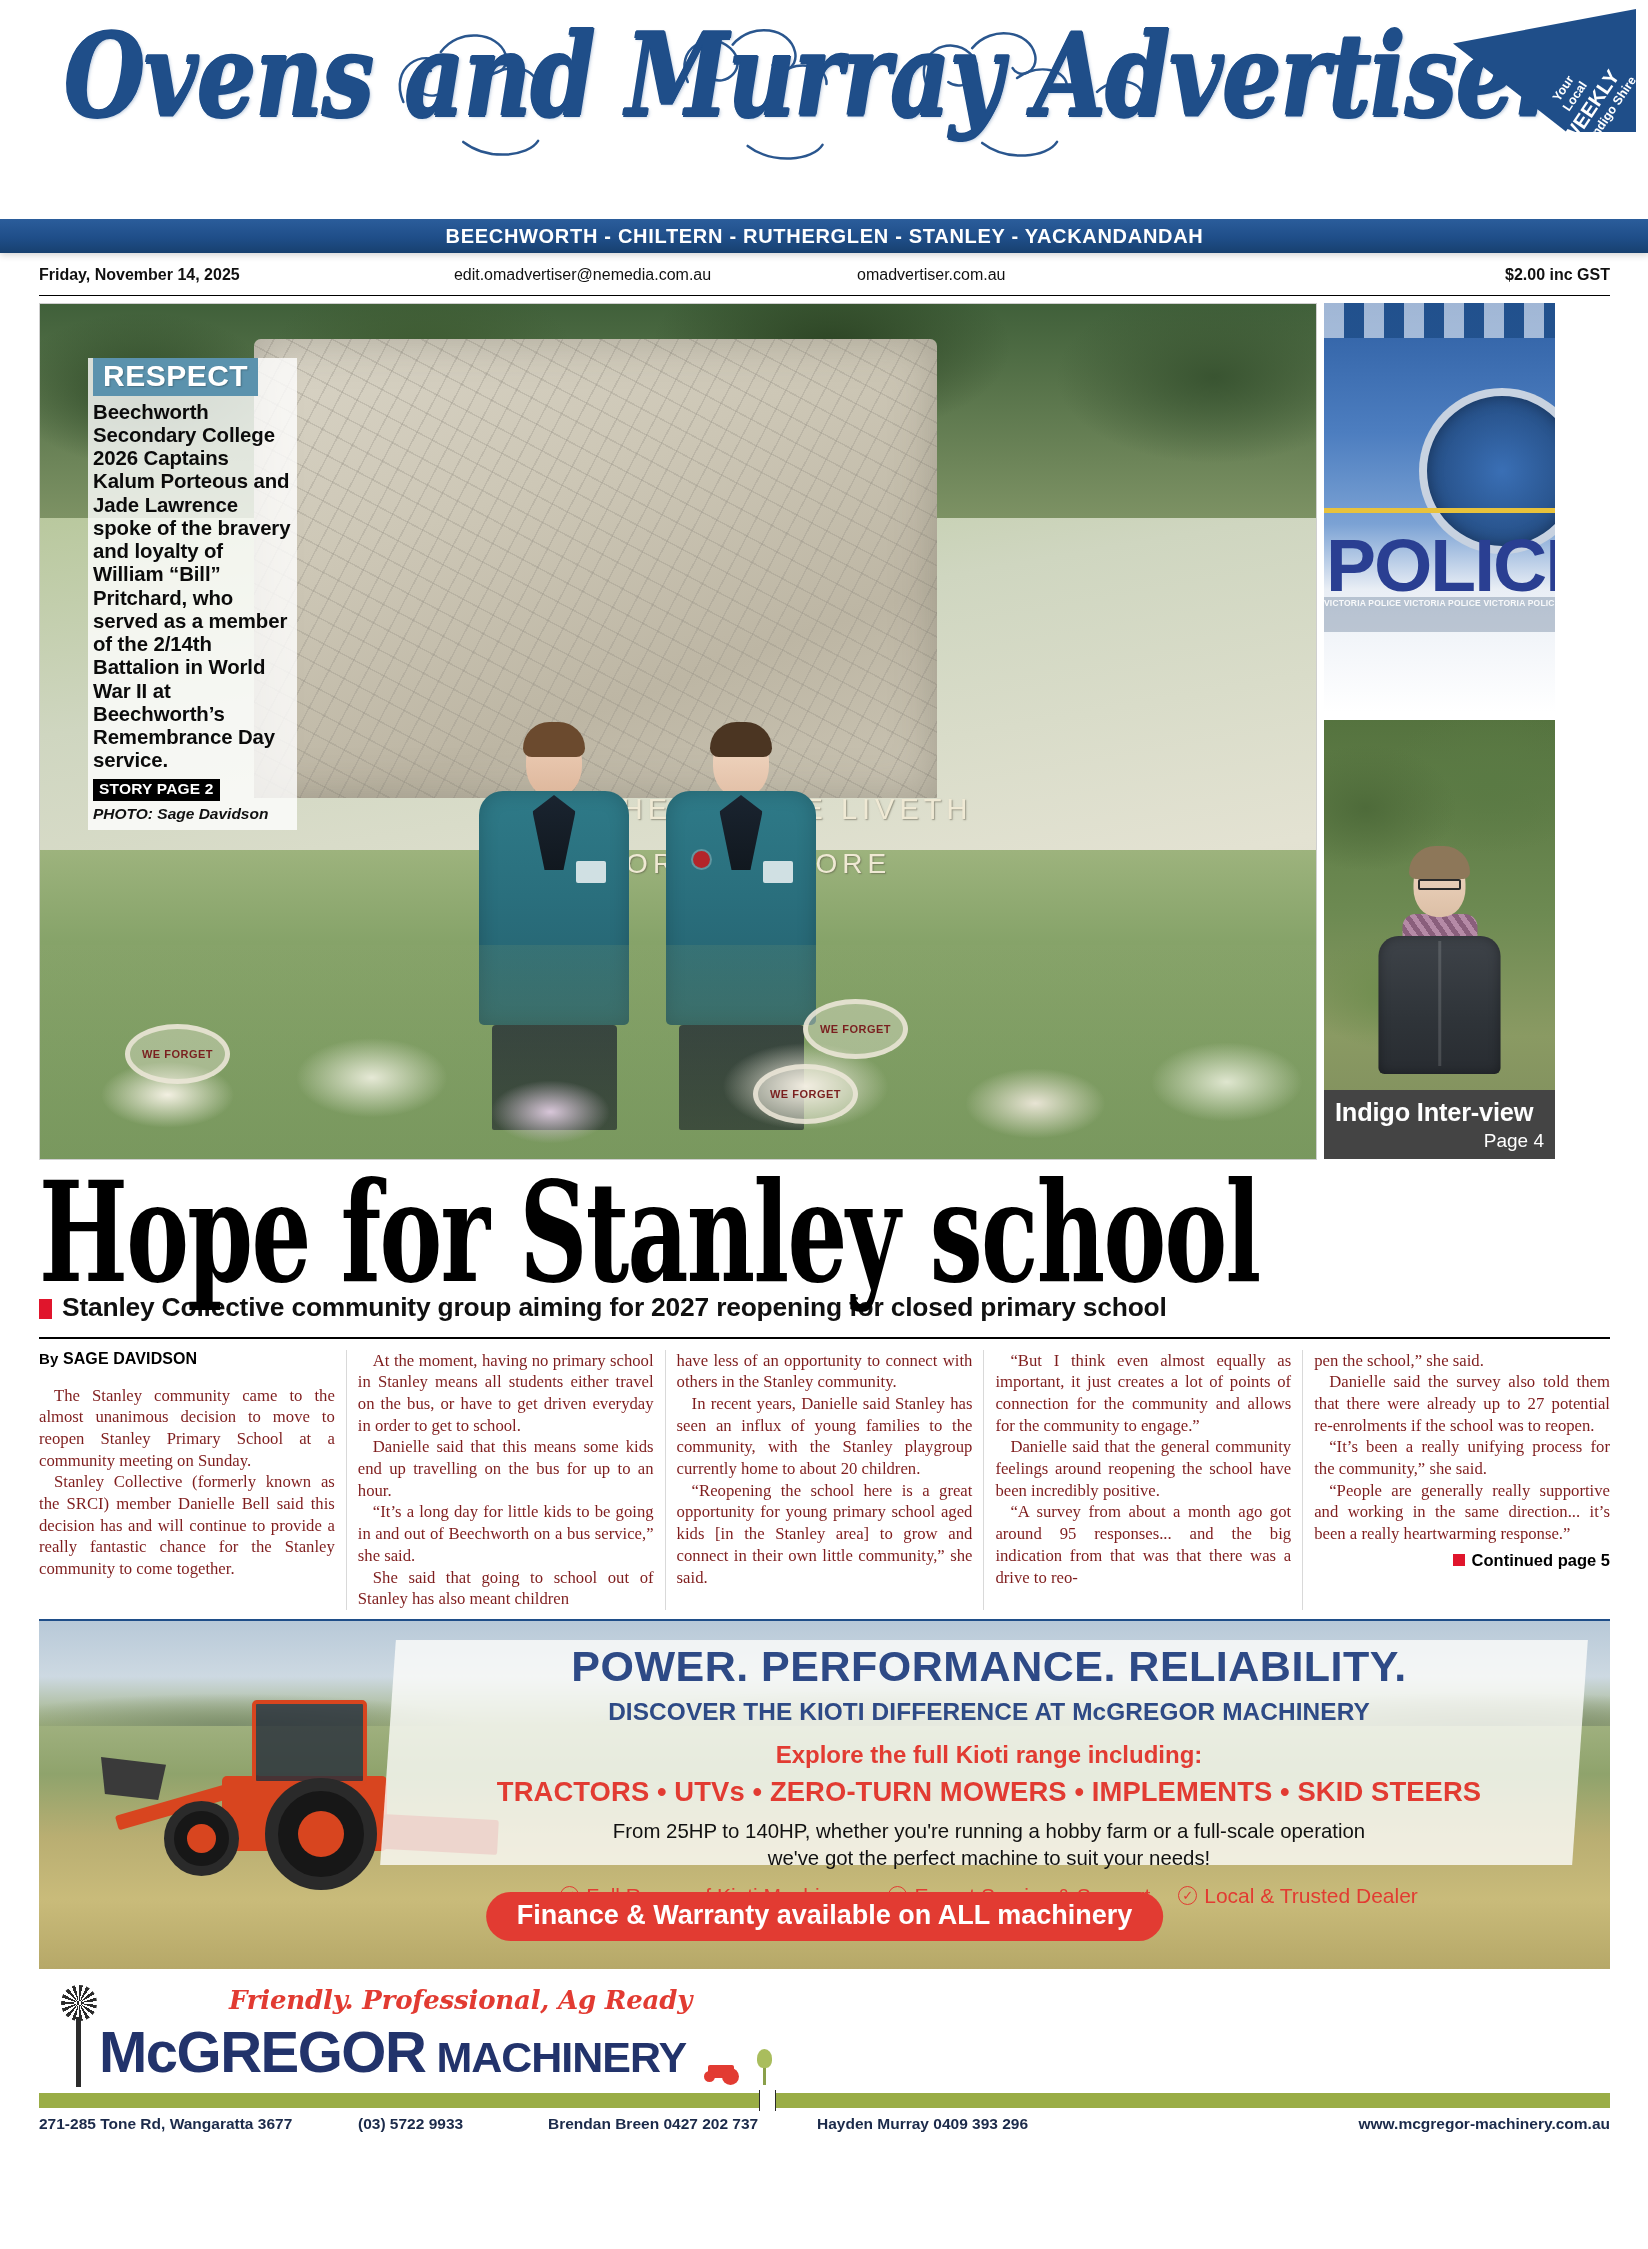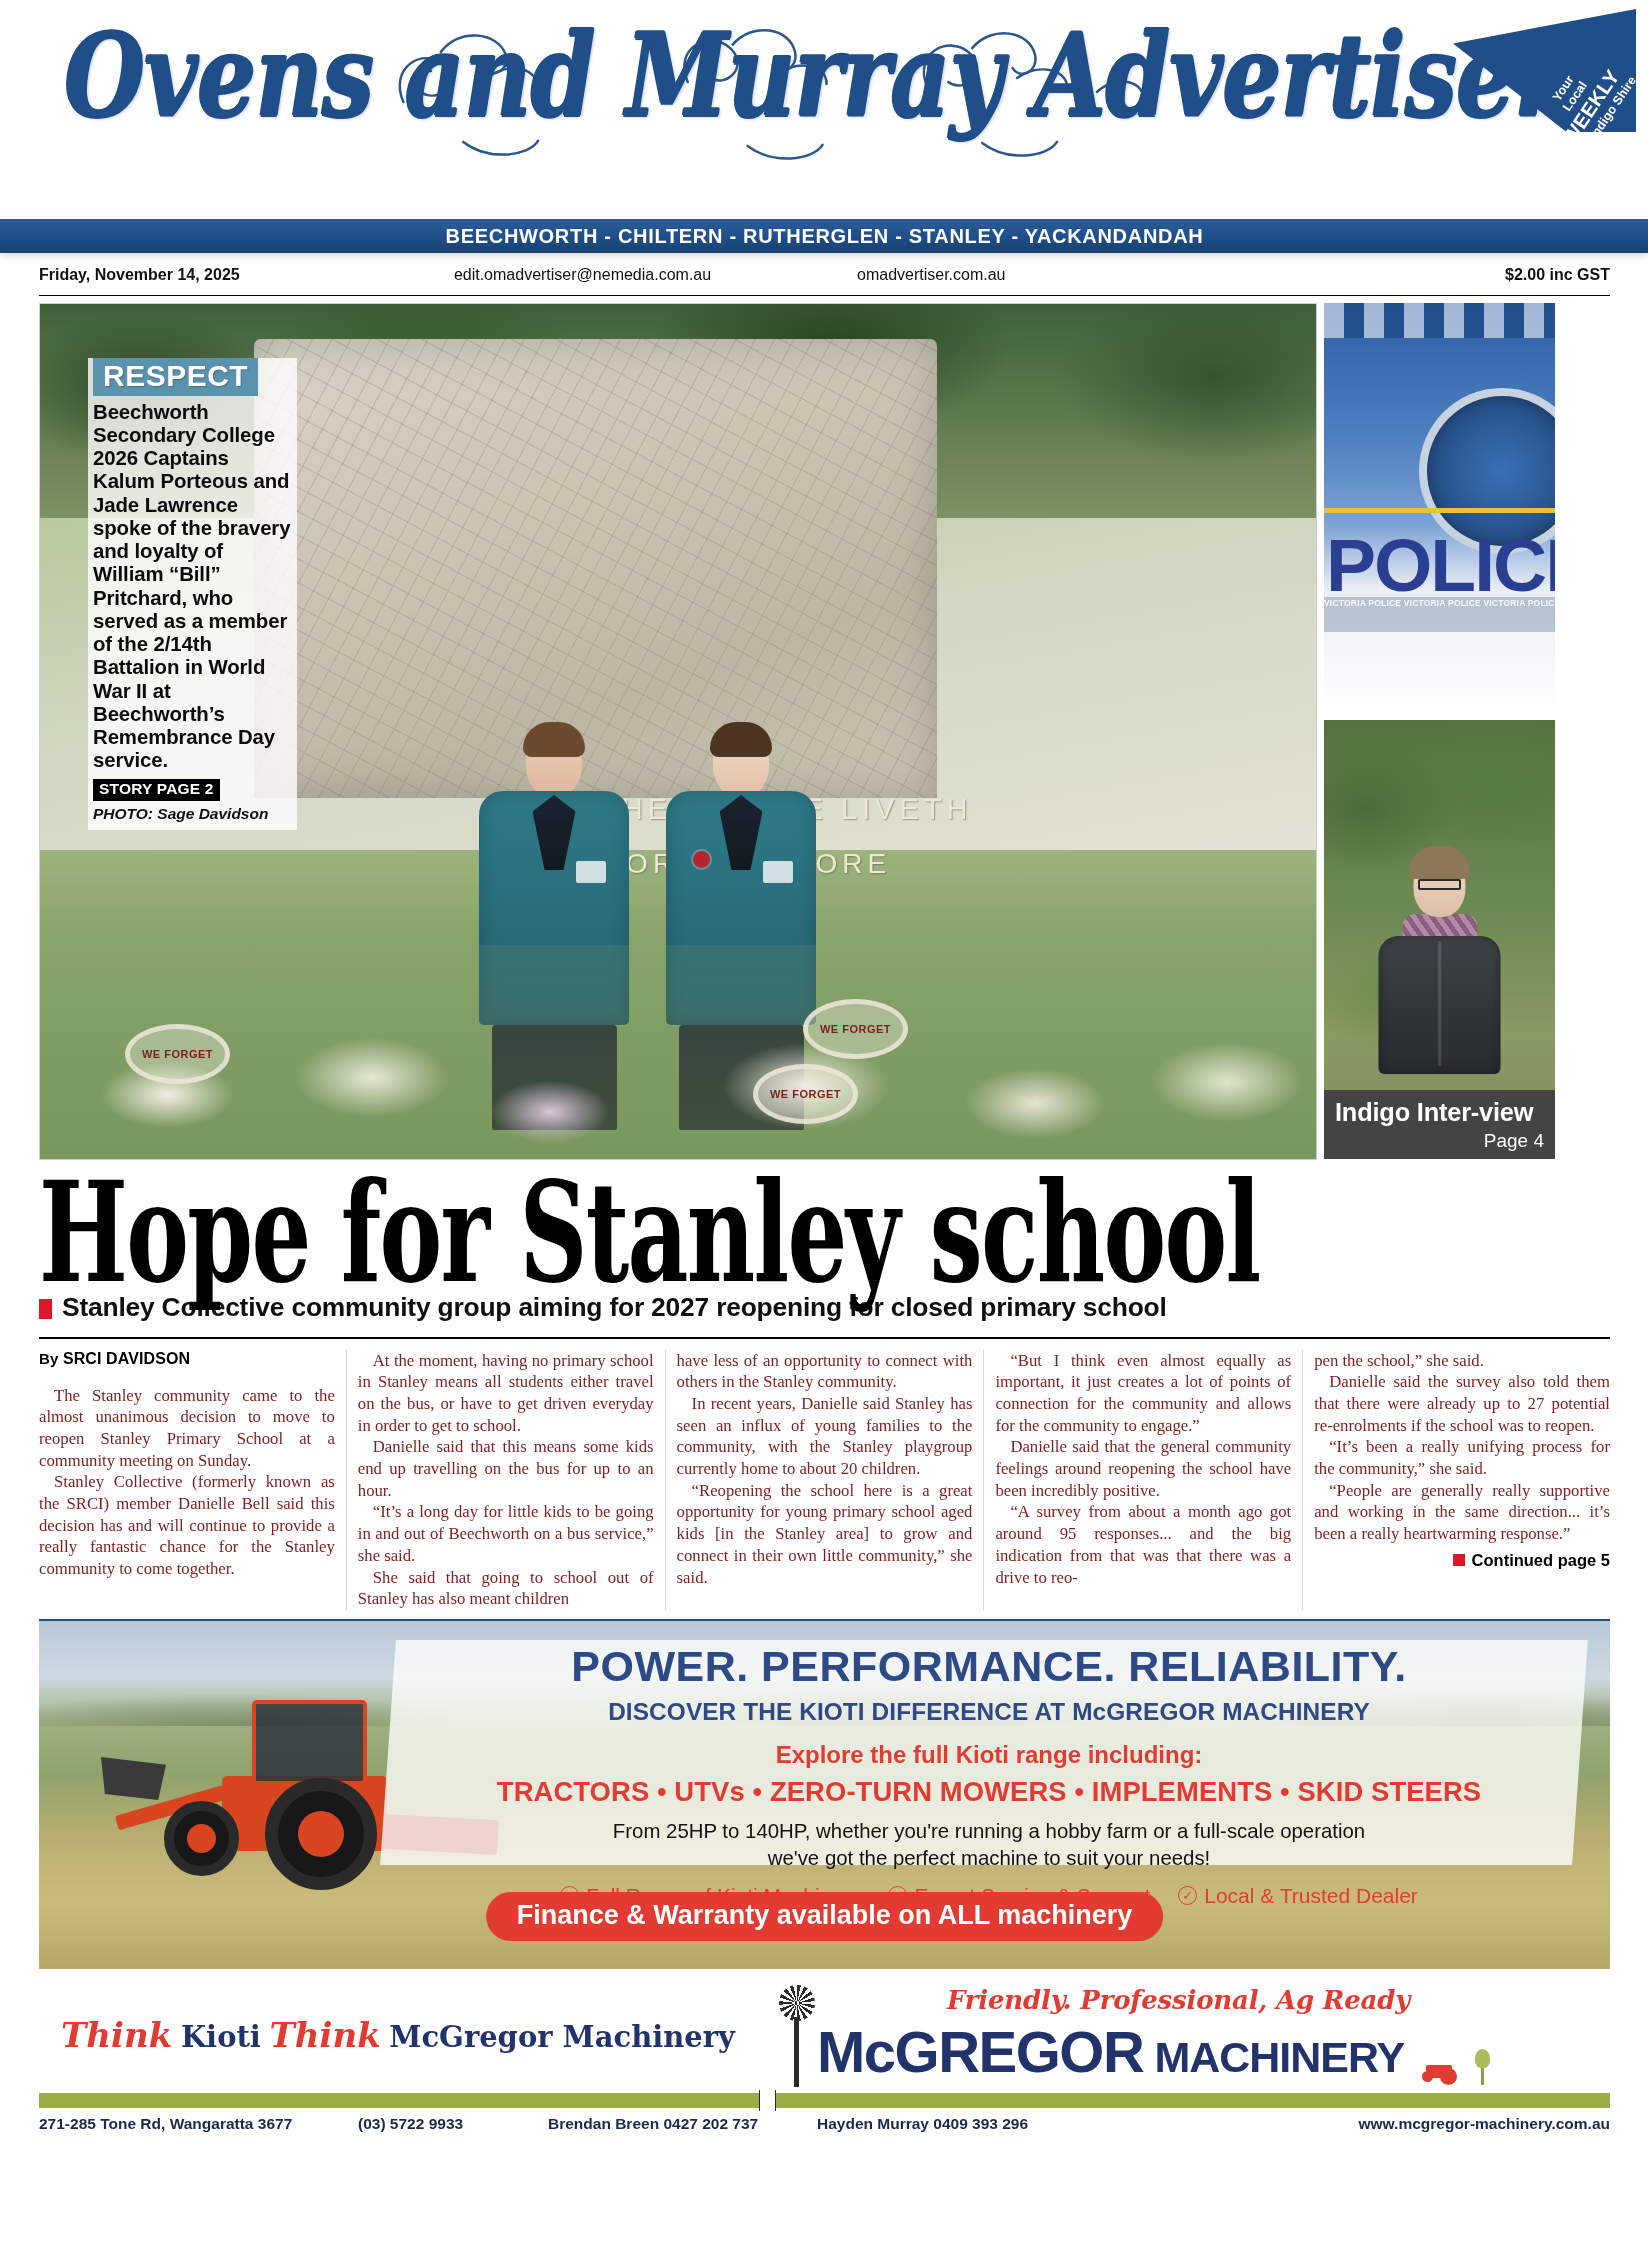--- a/index.html
+++ b/index.html
@@ -775,21 +775,21 @@
   </div>
 </section>
 
 <div class="body-rule-top"></div>
 
 <section class="columns">
 
   <div class="col">
     <div class="byline">
       <span class="by">By</span>
-      <span>SRCI DAVIDSON</span>
+      <span>SAGE DAVIDSON</span>
     </div>
     <p class="first">The Stanley community came to the almost unanimous decision to move to reopen Stanley Primary School at a community meeting on Sunday.</p>
     <p>Stanley Collective (formerly known as the SRCI) member Danielle Bell said this decision has and will continue to provide a really fantastic chance for the Stanley community to come together.</p>
   </div>
 
   <div class="col">
     <p class="first">At the moment, having no primary school in Stanley means all students either travel on the bus, or have to get driven everyday in order to get to school.</p>
     <p>Danielle said that this means some kids end up travelling on the bus for up to an hour.</p>
     <p>“It’s a long day for little kids to be going in and out of Beechworth on a bus service,” she said.</p>
     <p>She said that going to school out of Stanley has also meant children</p>
@@ -856,28 +856,20 @@
         <span class="circ">✓</span>
         <span>Local &amp; Trusted Dealer</span>
       </span>
     </div>
   </div>
 
   <div class="ad-finance">Finance &amp; Warranty available on ALL machinery</div>
 </section>
 
 <section class="dealer">
-  <div class="dealer-left">
-    <div class="think-line">
-      <span class="think">Think</span>
-      <span class="kioti">Kioti</span>
-      <span class="think">Think</span>
-      <span class="mcg">McGregor Machinery</span>
-    </div>
-  </div>
 
   <div class="dealer-right">
     <div class="windmill">
       <div class="wm-fan"></div>
       <div class="wm-pole"></div>
     </div>
     <div class="tagline">Friendly. Professional, Ag Ready</div>
     <div class="brand-line">
       <span class="brand-mcg">McGREGOR</span>
       <span class="brand-mach">MACHINERY</span>

